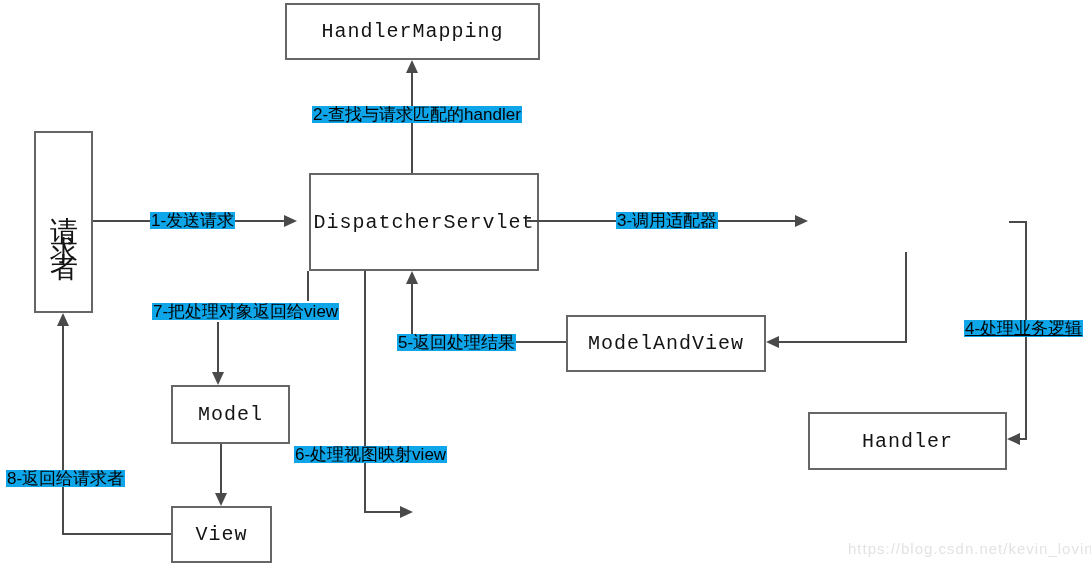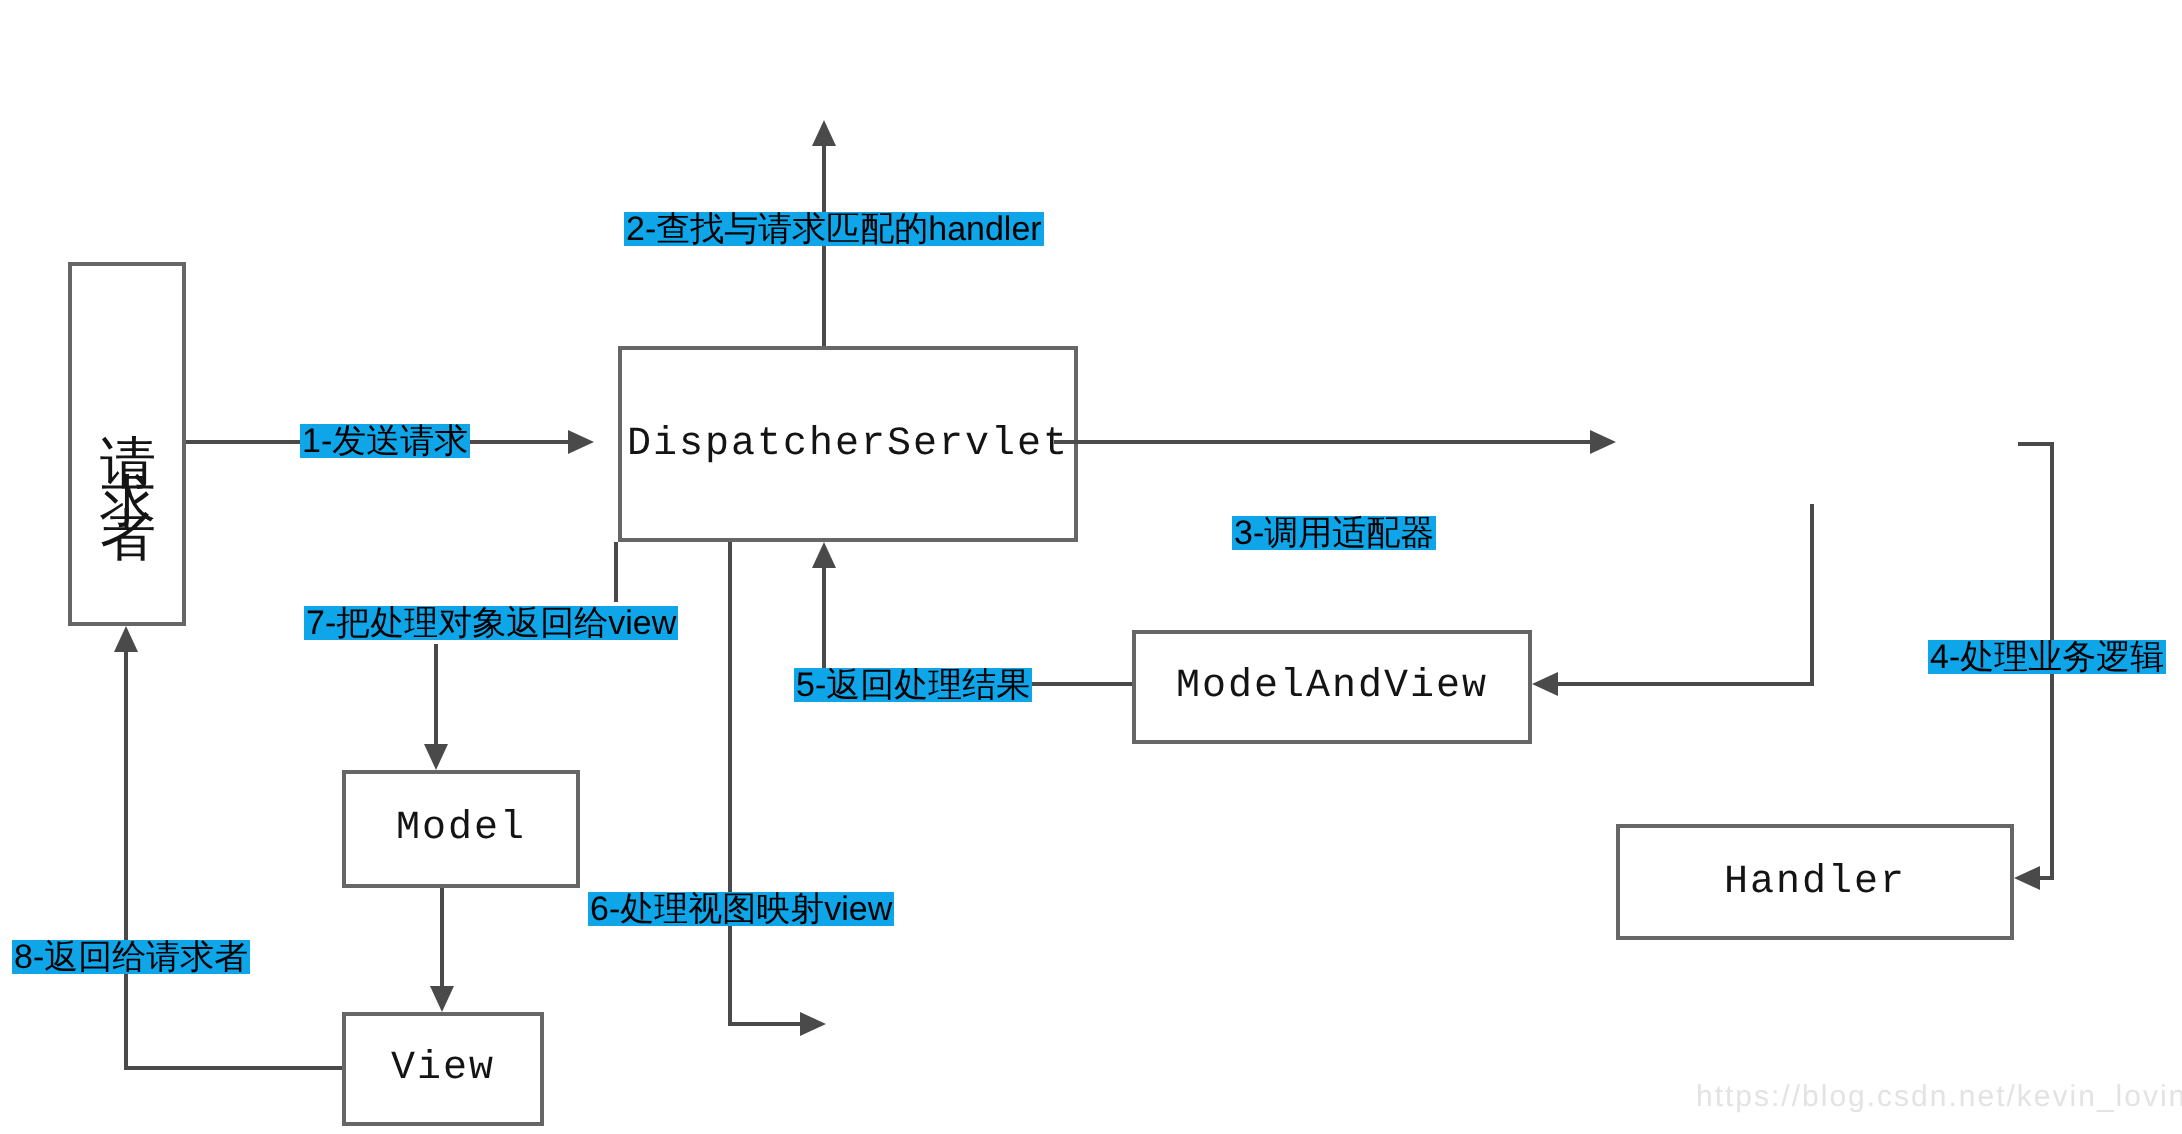--- a/index.html
+++ b/index.html
@@ -37,20 +37,21 @@
     font-size:15px; letter-spacing:1px; white-space:nowrap;
   }
 </style>
 </head>
 <body>
 
 <div id="canvas">
 
   <div class="node vtext" style="left:34px; top:131px; width:59px; height:182px;">请求者</div>
 
+  <div class="node" style="left:285px; top:3px; width:255px; height:57px;">HandlerMapping</div>
 
   <div class="node" style="left:297px; top:173px; width:230px; height:98px;margin-left:12px;">DispatcherServlet</div>
 
 
   <div class="node" style="left:566px; top:315px; width:200px; height:57px;">ModelAndView</div>
 
   <div class="node" style="left:808px; top:412px; width:199px; height:58px;">Handler</div>
 
   <div class="node" style="left:171px; top:385px; width:119px; height:59px;">Model</div>
 
@@ -91,23 +92,23 @@
   <div class="ah ah-d" style="left:215px; top:493px;"></div>
 
   <div class="edge" style="left:63px; top:533px; width:108px; height:2px;"></div>
   <div class="edge" style="left:62px; top:325px; width:2px; height:210px;"></div>
   <div class="ah ah-u" style="left:57px; top:313px;"></div>
 
   <div class="elabel" style="left:150px; top:212px;">1-发送请求</div>
 
   <div class="elabel" style="left:312px; top:106px;">2-查找与请求匹配的handler</div>
 
-  <div class="elabel" style="left:616px; top:212px;margin-top:46px;">3-调用适配器</div>
+  <div class="elabel" style="left:616px; top:212px;">3-调用适配器</div>
 
-  <div class="elabel" style="left:964px; top:320px;">4-处理业务逻辑</div>
+  <div class="elabel" style="left:964px; top:320px;text-decoration:underline;">4-处理业务逻辑</div>
 
   <div class="elabel" style="left:397px; top:334px;">5-返回处理结果</div>
 
   <div class="elabel" style="left:294px; top:405px;margin-top:41px;">6-处理视图映射view</div>
 
   <div class="elabel" style="left:152px; top:303px;">7-把处理对象返回给view</div>
 
   <div class="elabel" style="left:6px; top:470px;">8-返回给请求者</div>
 
   <div class="watermark">https://blog.csdn.net/kevin_loving</div>

